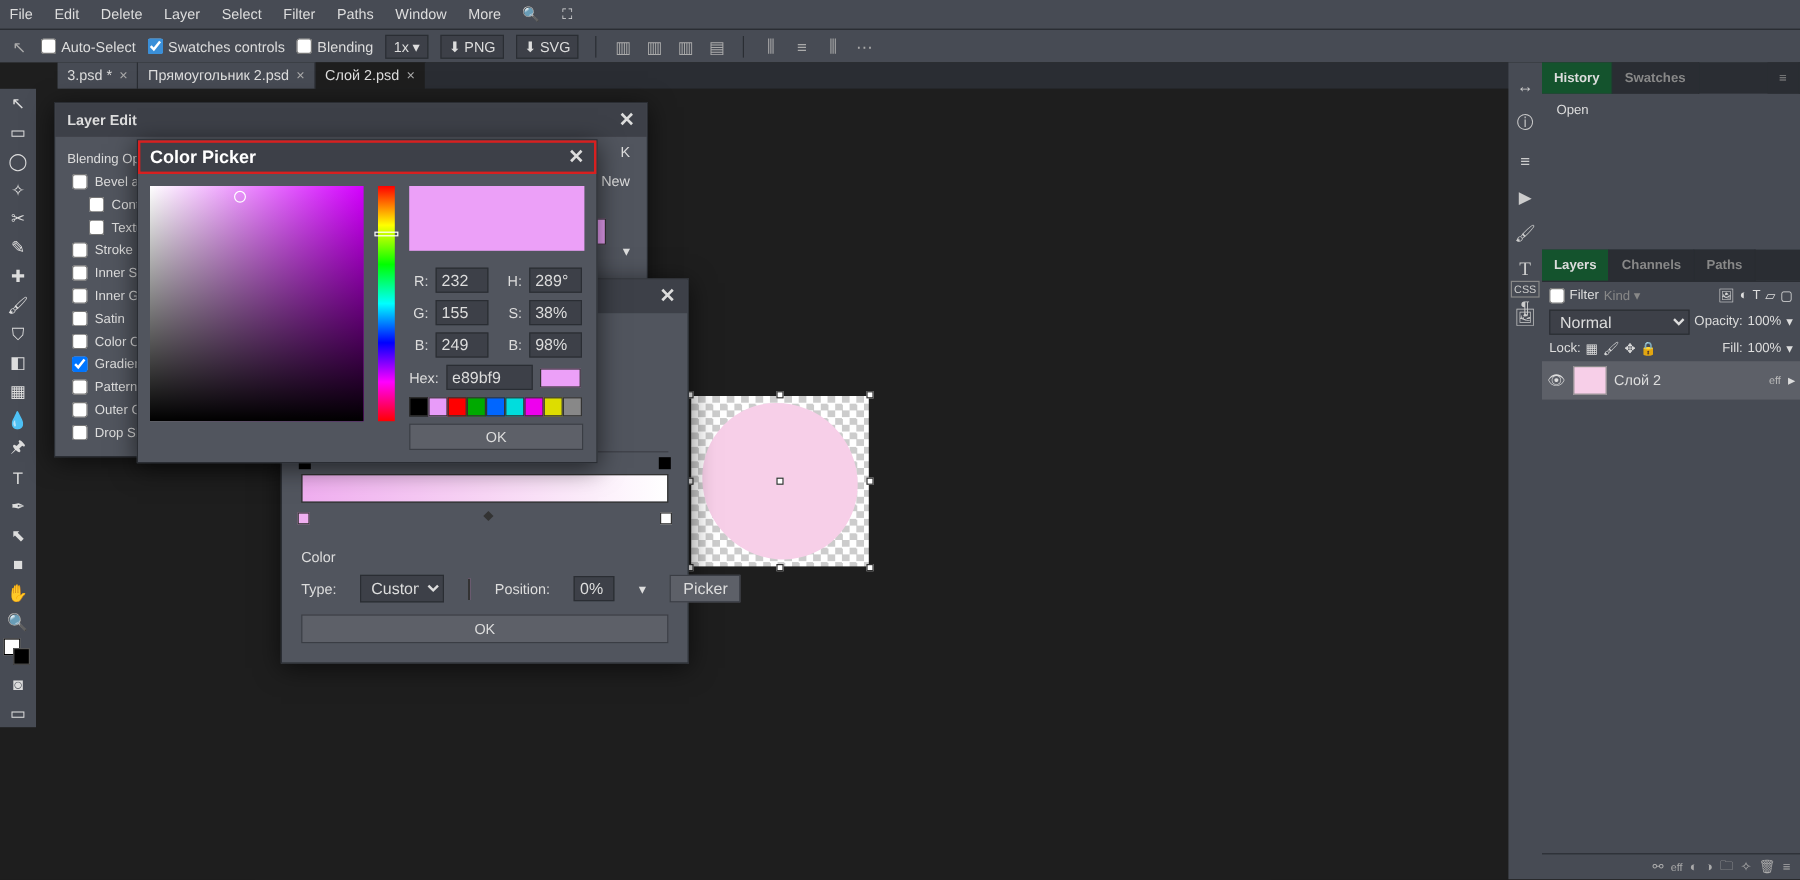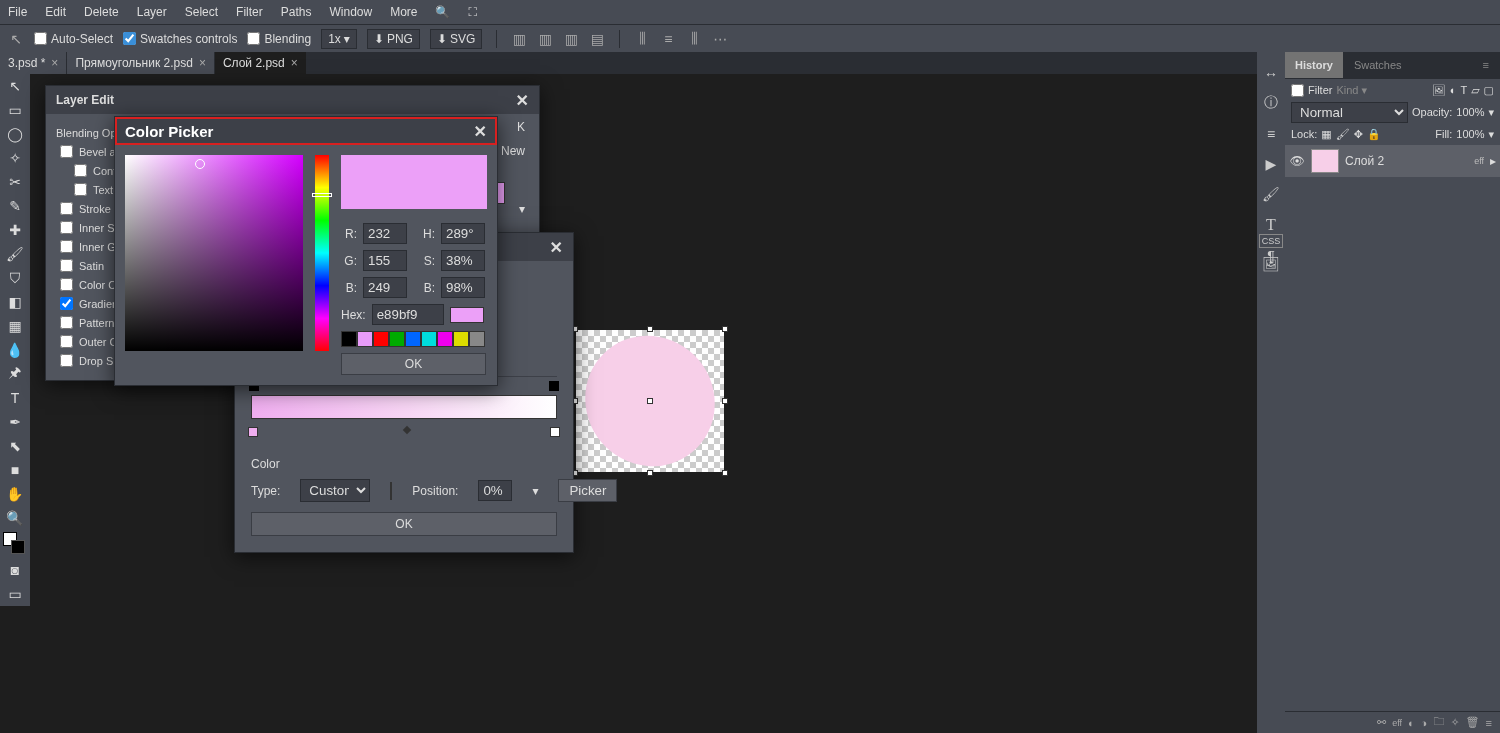--- a/index.html
+++ b/index.html
@@ -12,21 +12,21 @@
 
 
 .optionsbar { height: 28px; background: #474b54; border-top: 1px solid #2a2d33; display: flex; align-items: center; padding: 0 8px; gap: 10px; }
 .optionsbar .cb { display: flex; align-items: center; gap: 4px; }
 .optionsbar input[type=checkbox] { accent-color: #3a8fd8; }
 .optionsbar .btn { background: #3d4048; border: 1px solid #2a2d33; padding: 2px 6px; display: flex; align-items: center; gap: 3px; color: #ddd; }
 .optionsbar .sep { width: 1px; height: 18px; background: #2a2d33; margin: 0 4px; }
 .opt-icon { width: 16px; height: 14px; display: inline-flex; align-items: center; justify-content: center; color: #aaa; font-size: 14px; }
 
 
-.tabsbar { height: 22px; background: #2a2d33; display: flex; align-items: stretch; }
+.tabsbar { height: 22px; background: #2a2d33; display: flex; align-items: stretch; margin-left: 48px; }
 .tab { background: #474b54; padding: 0 8px; display: flex; align-items: center; gap: 6px; border-right: 1px solid #2a2d33; }
 .tab.active { background: #1e1e1e; }
 .tab .close { color: #aaa; }
 
 
 .tools { position: absolute; top: 74px; left: 0; width: 30px; background: #474b54; display: flex; flex-direction: column; }
 .tools .tool { height: 24px; display: flex; align-items: center; justify-content: center; color: #ddd; font-size: 14px; position: relative; }
 .tools .swatch-area { height: 28px; position: relative; }
 .tools .fg-swatch { position: absolute; top: 2px; left: 3px; width: 14px; height: 14px; background: #fff; border: 1px solid #000; }
 .tools .bg-swatch { position: absolute; top: 10px; left: 11px; width: 14px; height: 14px; background: #000; border: 1px solid #555; }
@@ -40,22 +40,22 @@
 .handle { position: absolute; width: 6px; height: 6px; background: #fff; border: 1px solid #333; }
 
 
 .right-strip { position: absolute; top: 52px; right: 215px; width: 28px; background: #474b54; bottom: 0; display: flex; flex-direction: column; align-items: center; padding-top: 12px; gap: 14px; }
 .right-strip .ricon { color: #ccc; font-size: 14px; }
 .right-strip .css-btn { font-size: 9px; border: 1px solid #888; padding: 1px 2px; margin-top: auto; position: absolute; top: 182px;}
 
 
 .right-panels { position: absolute; top: 52px; right: 0; width: 215px; bottom: 0; background: #474b54; display: flex; flex-direction: column; }
 .panel-tabs { height: 26px; background: #2a2d33; display: flex; align-items: stretch; }
-.panel-tab { padding: 0 10px; display: flex; align-items: center; background: #737373; border-right: 1px solid #2a2d33; font-weight: bold; font-size: 11px;}
-.panel-tab.inactive { background: #2a2d33; color: #888; font-weight: normal;}
+.panel-tab { padding: 0 10px; display: flex; align-items: center; background: #14532d; border-right: 1px solid #2a2d33; font-weight: bold; font-size: 11px;}
+.panel-tab.inactive { background: #2a2d33; color: #888; font-weight: bold;}
 .panel-body { padding: 6px; font-size: 11px; }
 .history-item { padding: 2px 6px; }
 .layers-panel { flex: 1; display: flex; flex-direction: column; border-top: 1px solid #2a2d33;}
 .layer-controls-row { display: flex; align-items: center; gap: 4px; padding: 3px 6px; font-size: 11px; height: 22px;}
 .layer-controls-row .sel { background: #3d4048; border: 1px solid #2a2d33; color: #ddd; padding: 1px 4px; flex: 1;}
 .layer-row { display: flex; align-items: center; background: #5d6068; padding: 4px; gap: 6px; }
 .layer-thumb { width: 28px; height: 24px; background: #f7cfe8; border: 1px solid #888; }
 .layer-eye { width: 16px; text-align: center; }
 .bottom-icons { height: 22px; border-top: 1px solid #2a2d33; display: flex; align-items: center; justify-content: flex-end; gap: 6px; padding: 0 8px; color: #aaa; margin-top: auto; font-size: 11px;}
 
@@ -396,21 +396,29 @@
   <span class="ricon" style="position:absolute;top:204px">🖼</span>
 </div>
 
 <div class="right-panels">
   <div class="panel-tabs">
     <div class="panel-tab">History</div>
     <div class="panel-tab inactive">Swatches</div>
     <div style="flex:1"></div>
     <div class="panel-tab inactive">≡</div>
   </div>
-
+  <div class="panel-body" style="height:130px">
+    <div class="history-item">Open</div>
+  </div>
+
+  <div class="panel-tabs">
+    <div class="panel-tab">Layers</div>
+    <div class="panel-tab inactive">Channels</div>
+    <div class="panel-tab inactive">Paths</div>
+  </div>
   <div class="layers-panel">
     <div class="layer-controls-row">
       <input type="checkbox" style="">
       <span>Filter</span>
       <span style="color:#888"><span>Kind</span> ▾</span>
       <span style="flex:1"></span>
       <span>🖼</span>
       <span>◐</span>
       <span>T</span>
       <span>▱</span>

